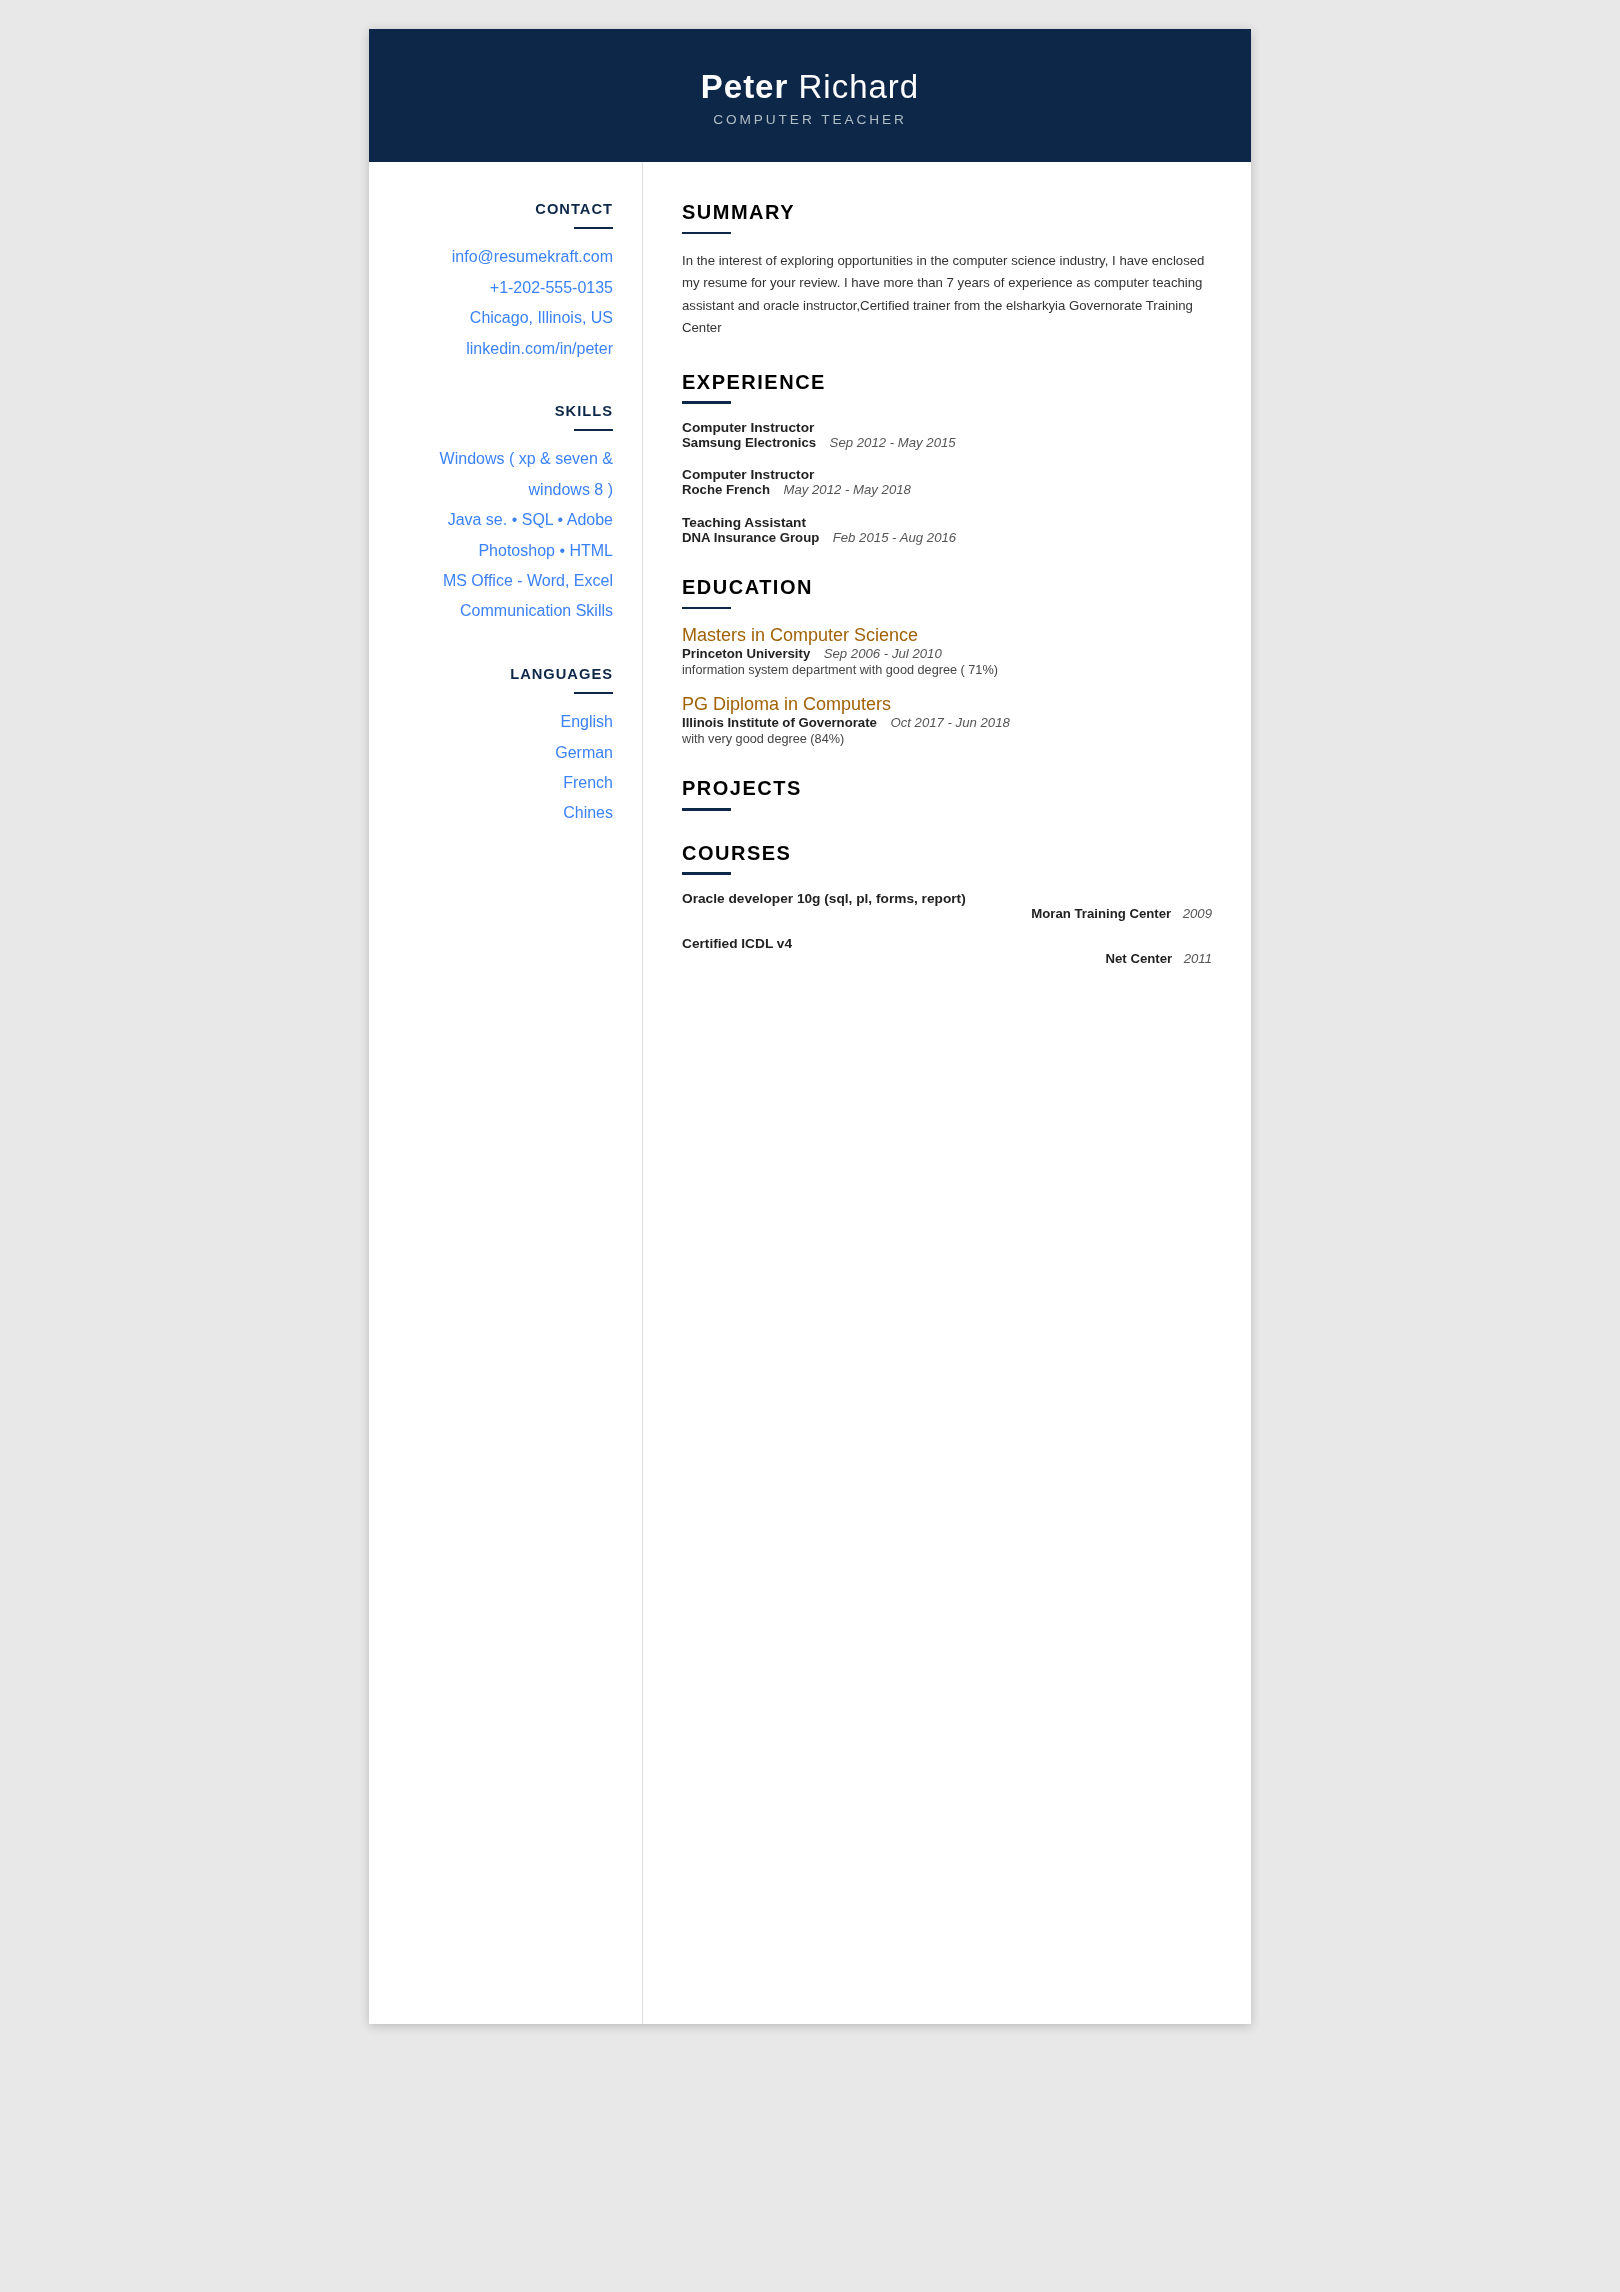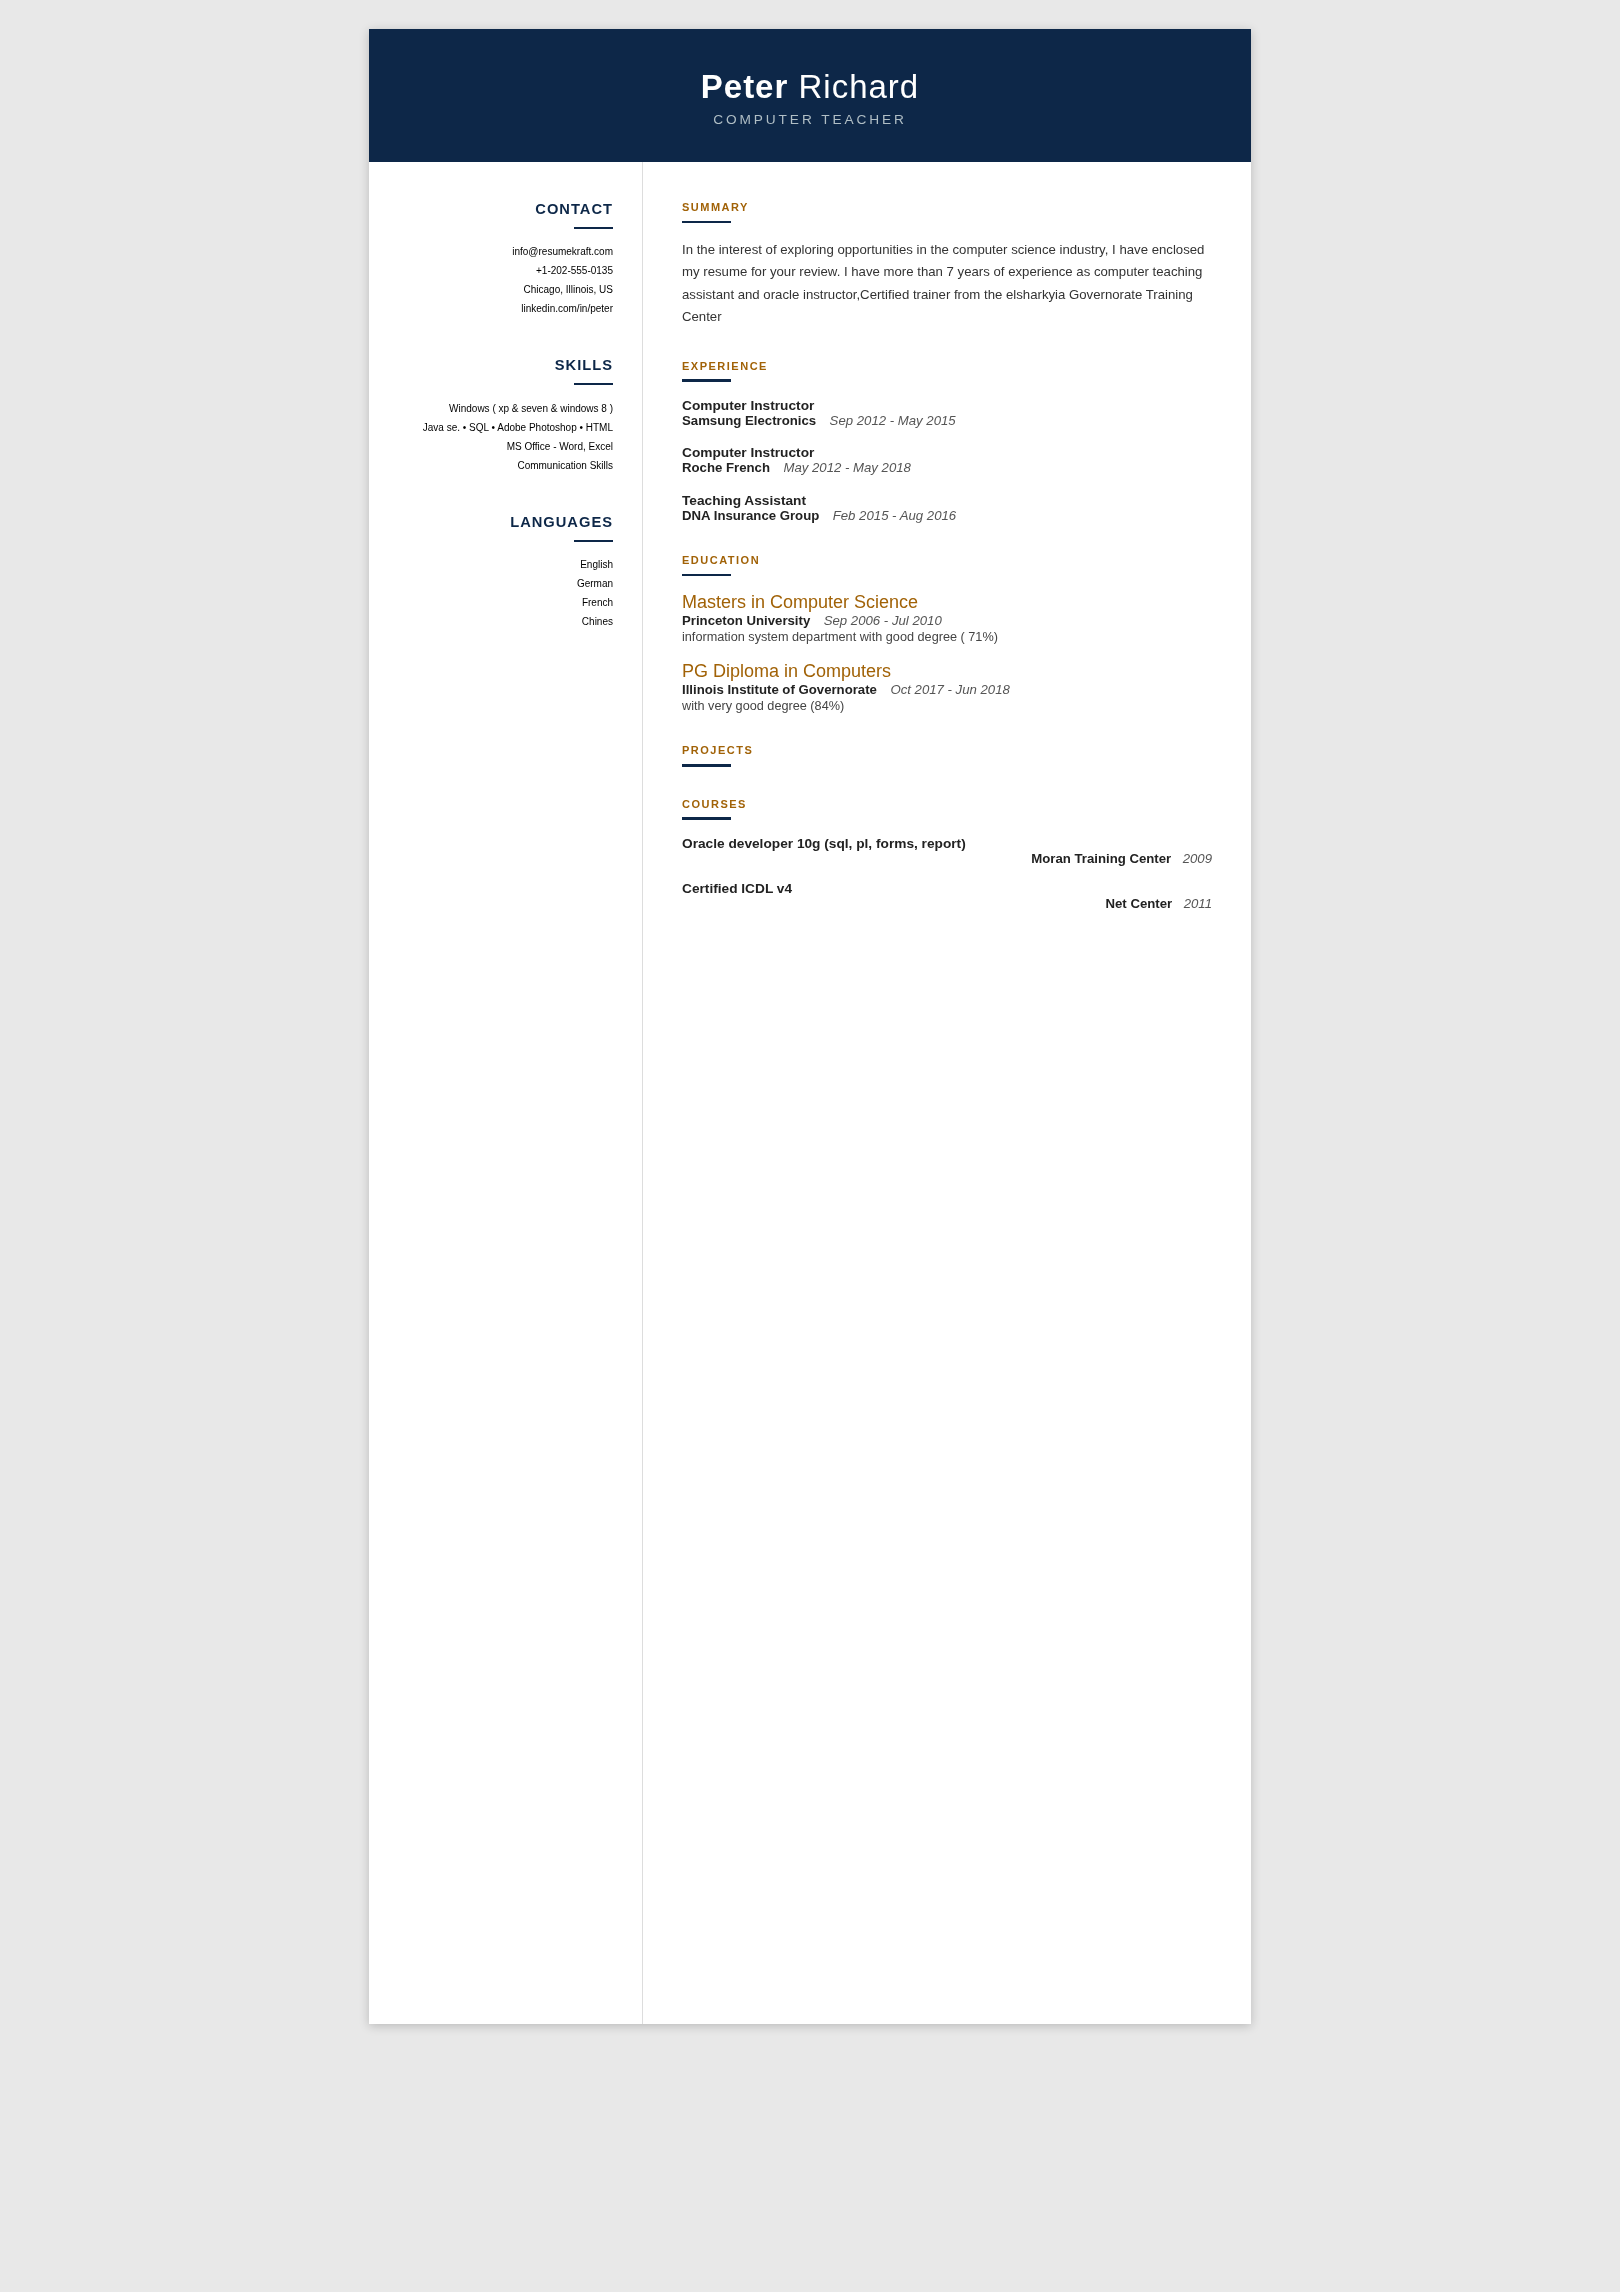--- a/index.html
+++ b/index.html
@@ -60,35 +60,35 @@
       letter-spacing: 1px;
       margin-bottom: 9.8px;
     }
     .sidebar-divider {
       width: 39px;
       height: 2px;
       background: #0d2748;
       margin: 0 0 13.7px auto;
     }
     .sidebar-text {
-      font-size: 10px;
-      color: #000000;
+      font-size: 16px;
+      color: #3b82f6;
       line-height: 1.9;
     }
     
     .main {
       flex: 1;
       padding: 39px 39px 39px 39px;
     }
     .main-section {
       margin-bottom: 31px;
     }
     .main-heading {
-      color: #a16207;
-      font-size: 11px;
+      color: #000000;
+      font-size: 20px;
       font-weight: 700;
       letter-spacing: 1.5px;
       margin-bottom: 7.8px;
     }
     .main-divider {
       width: 49px;
       height: 2.5px;
       background: #0d2748;
       margin-bottom: 15.7px;
     }

